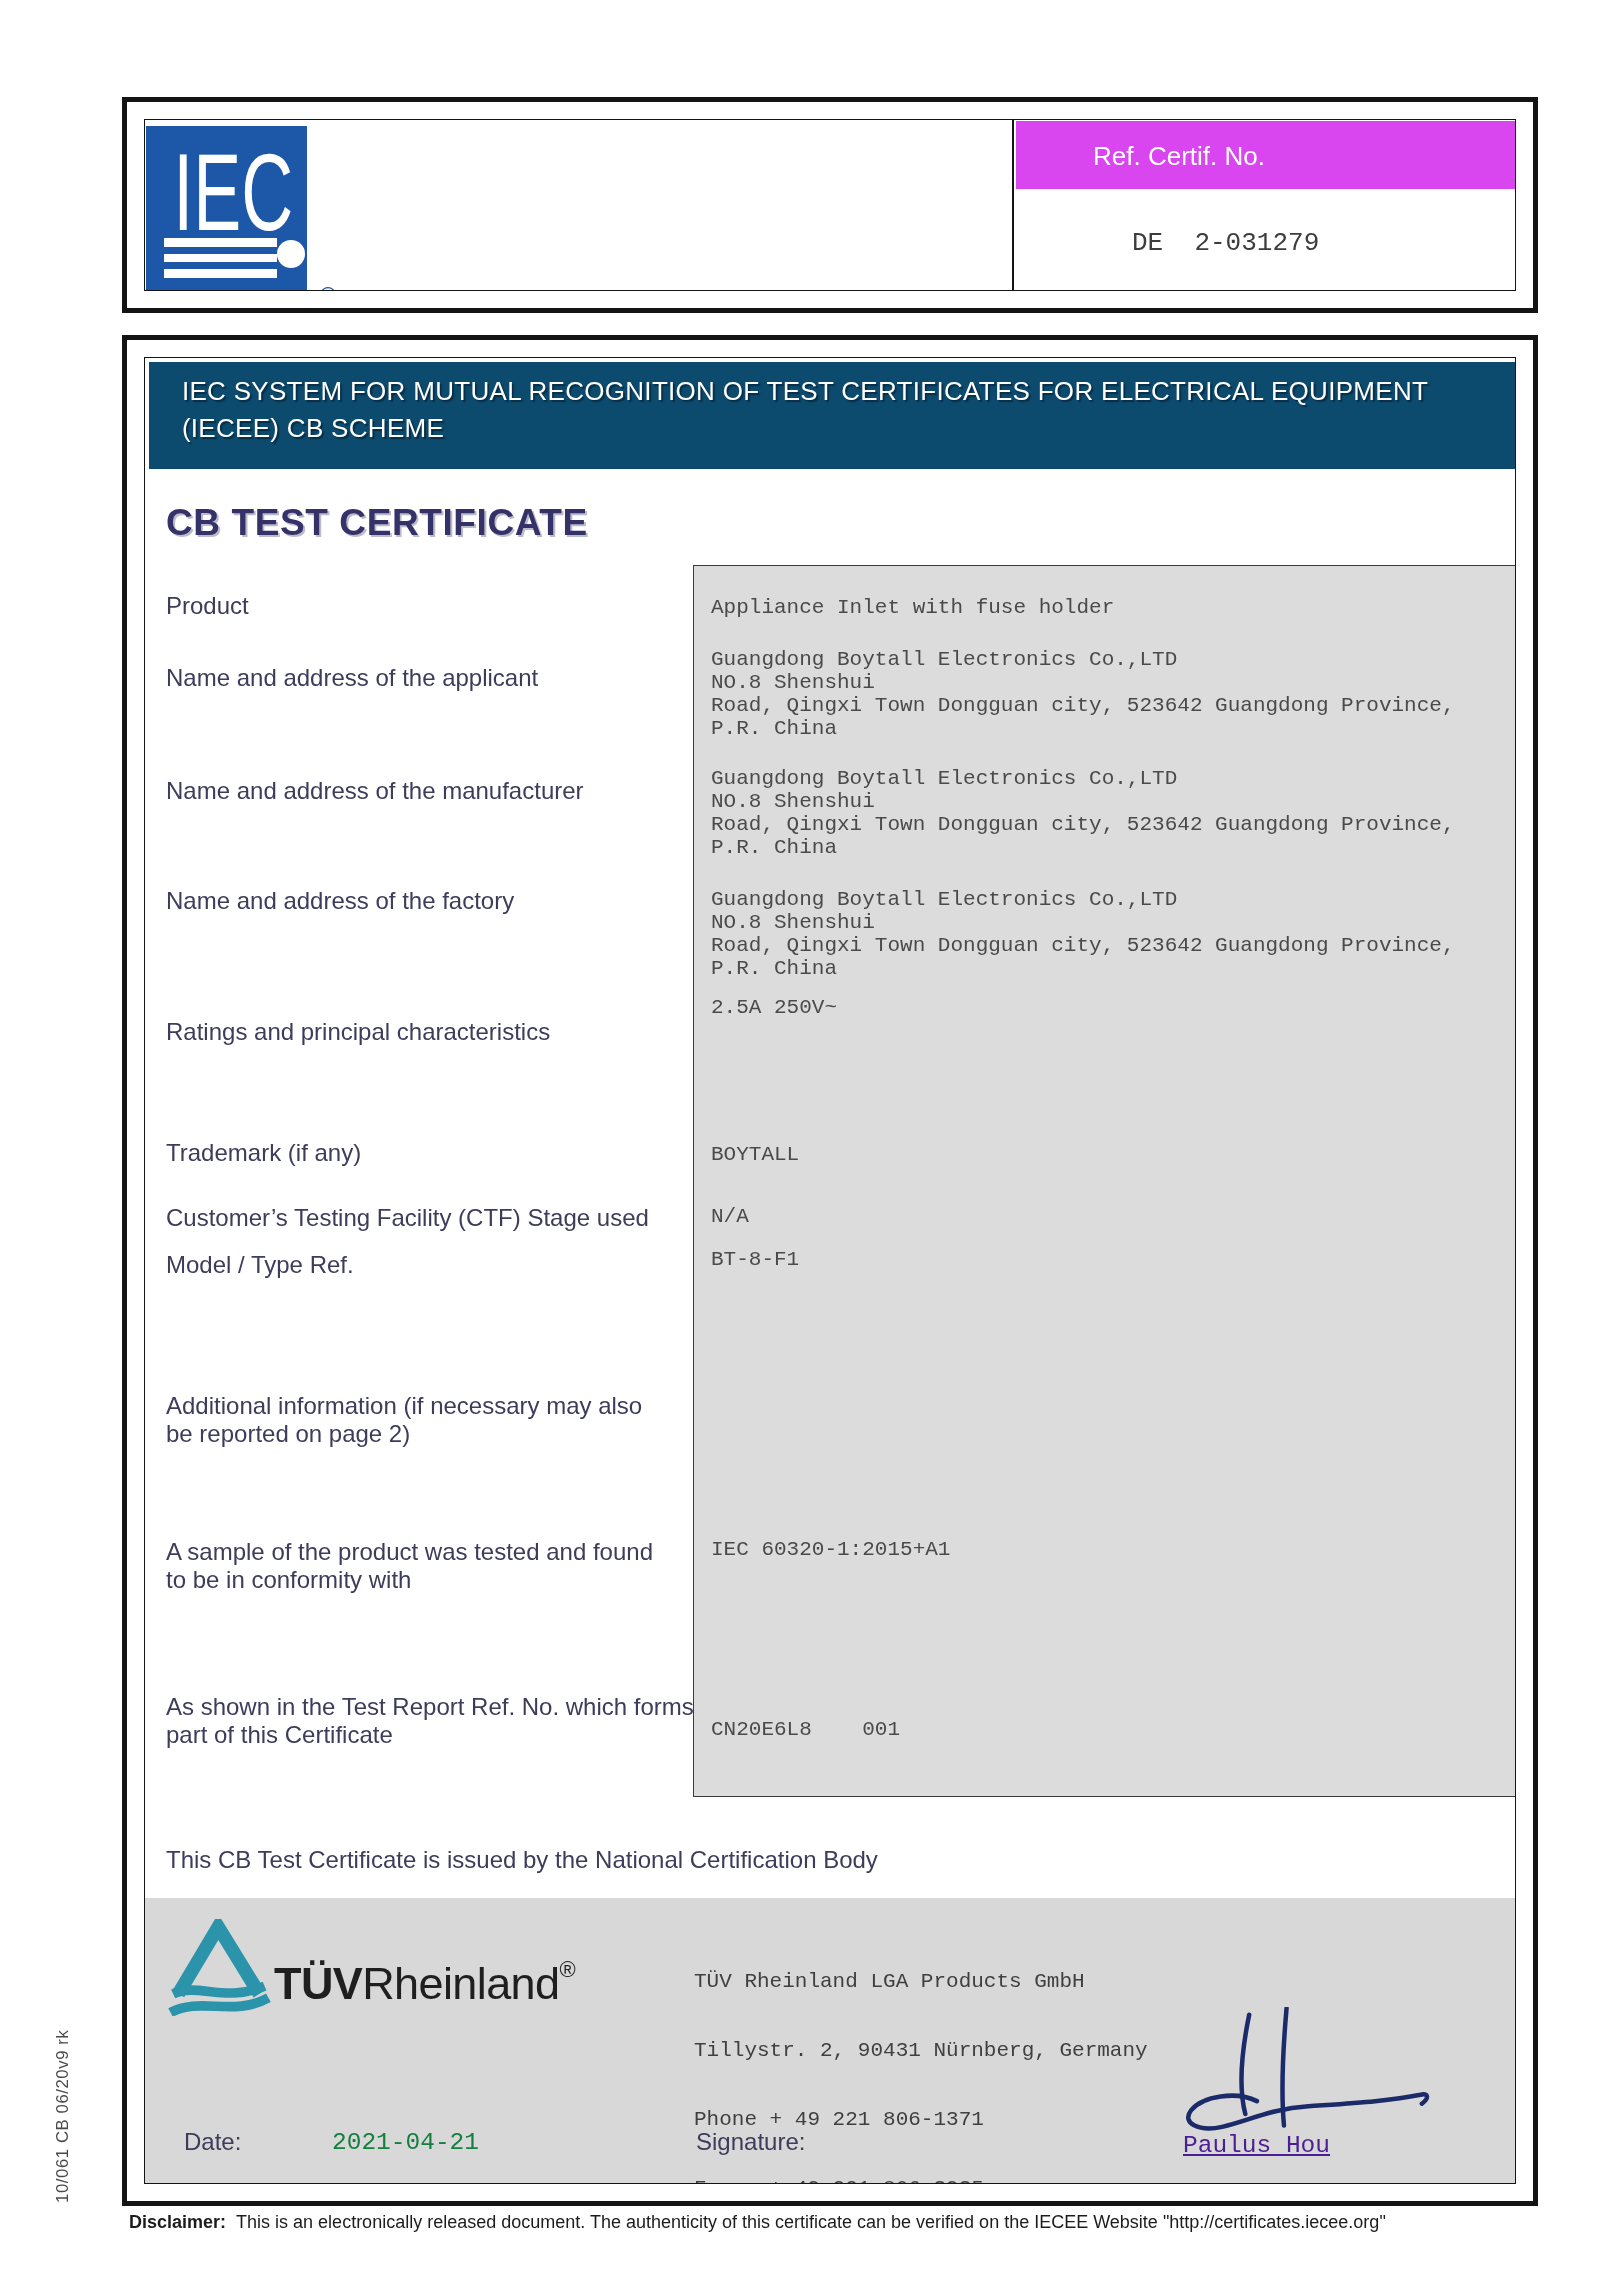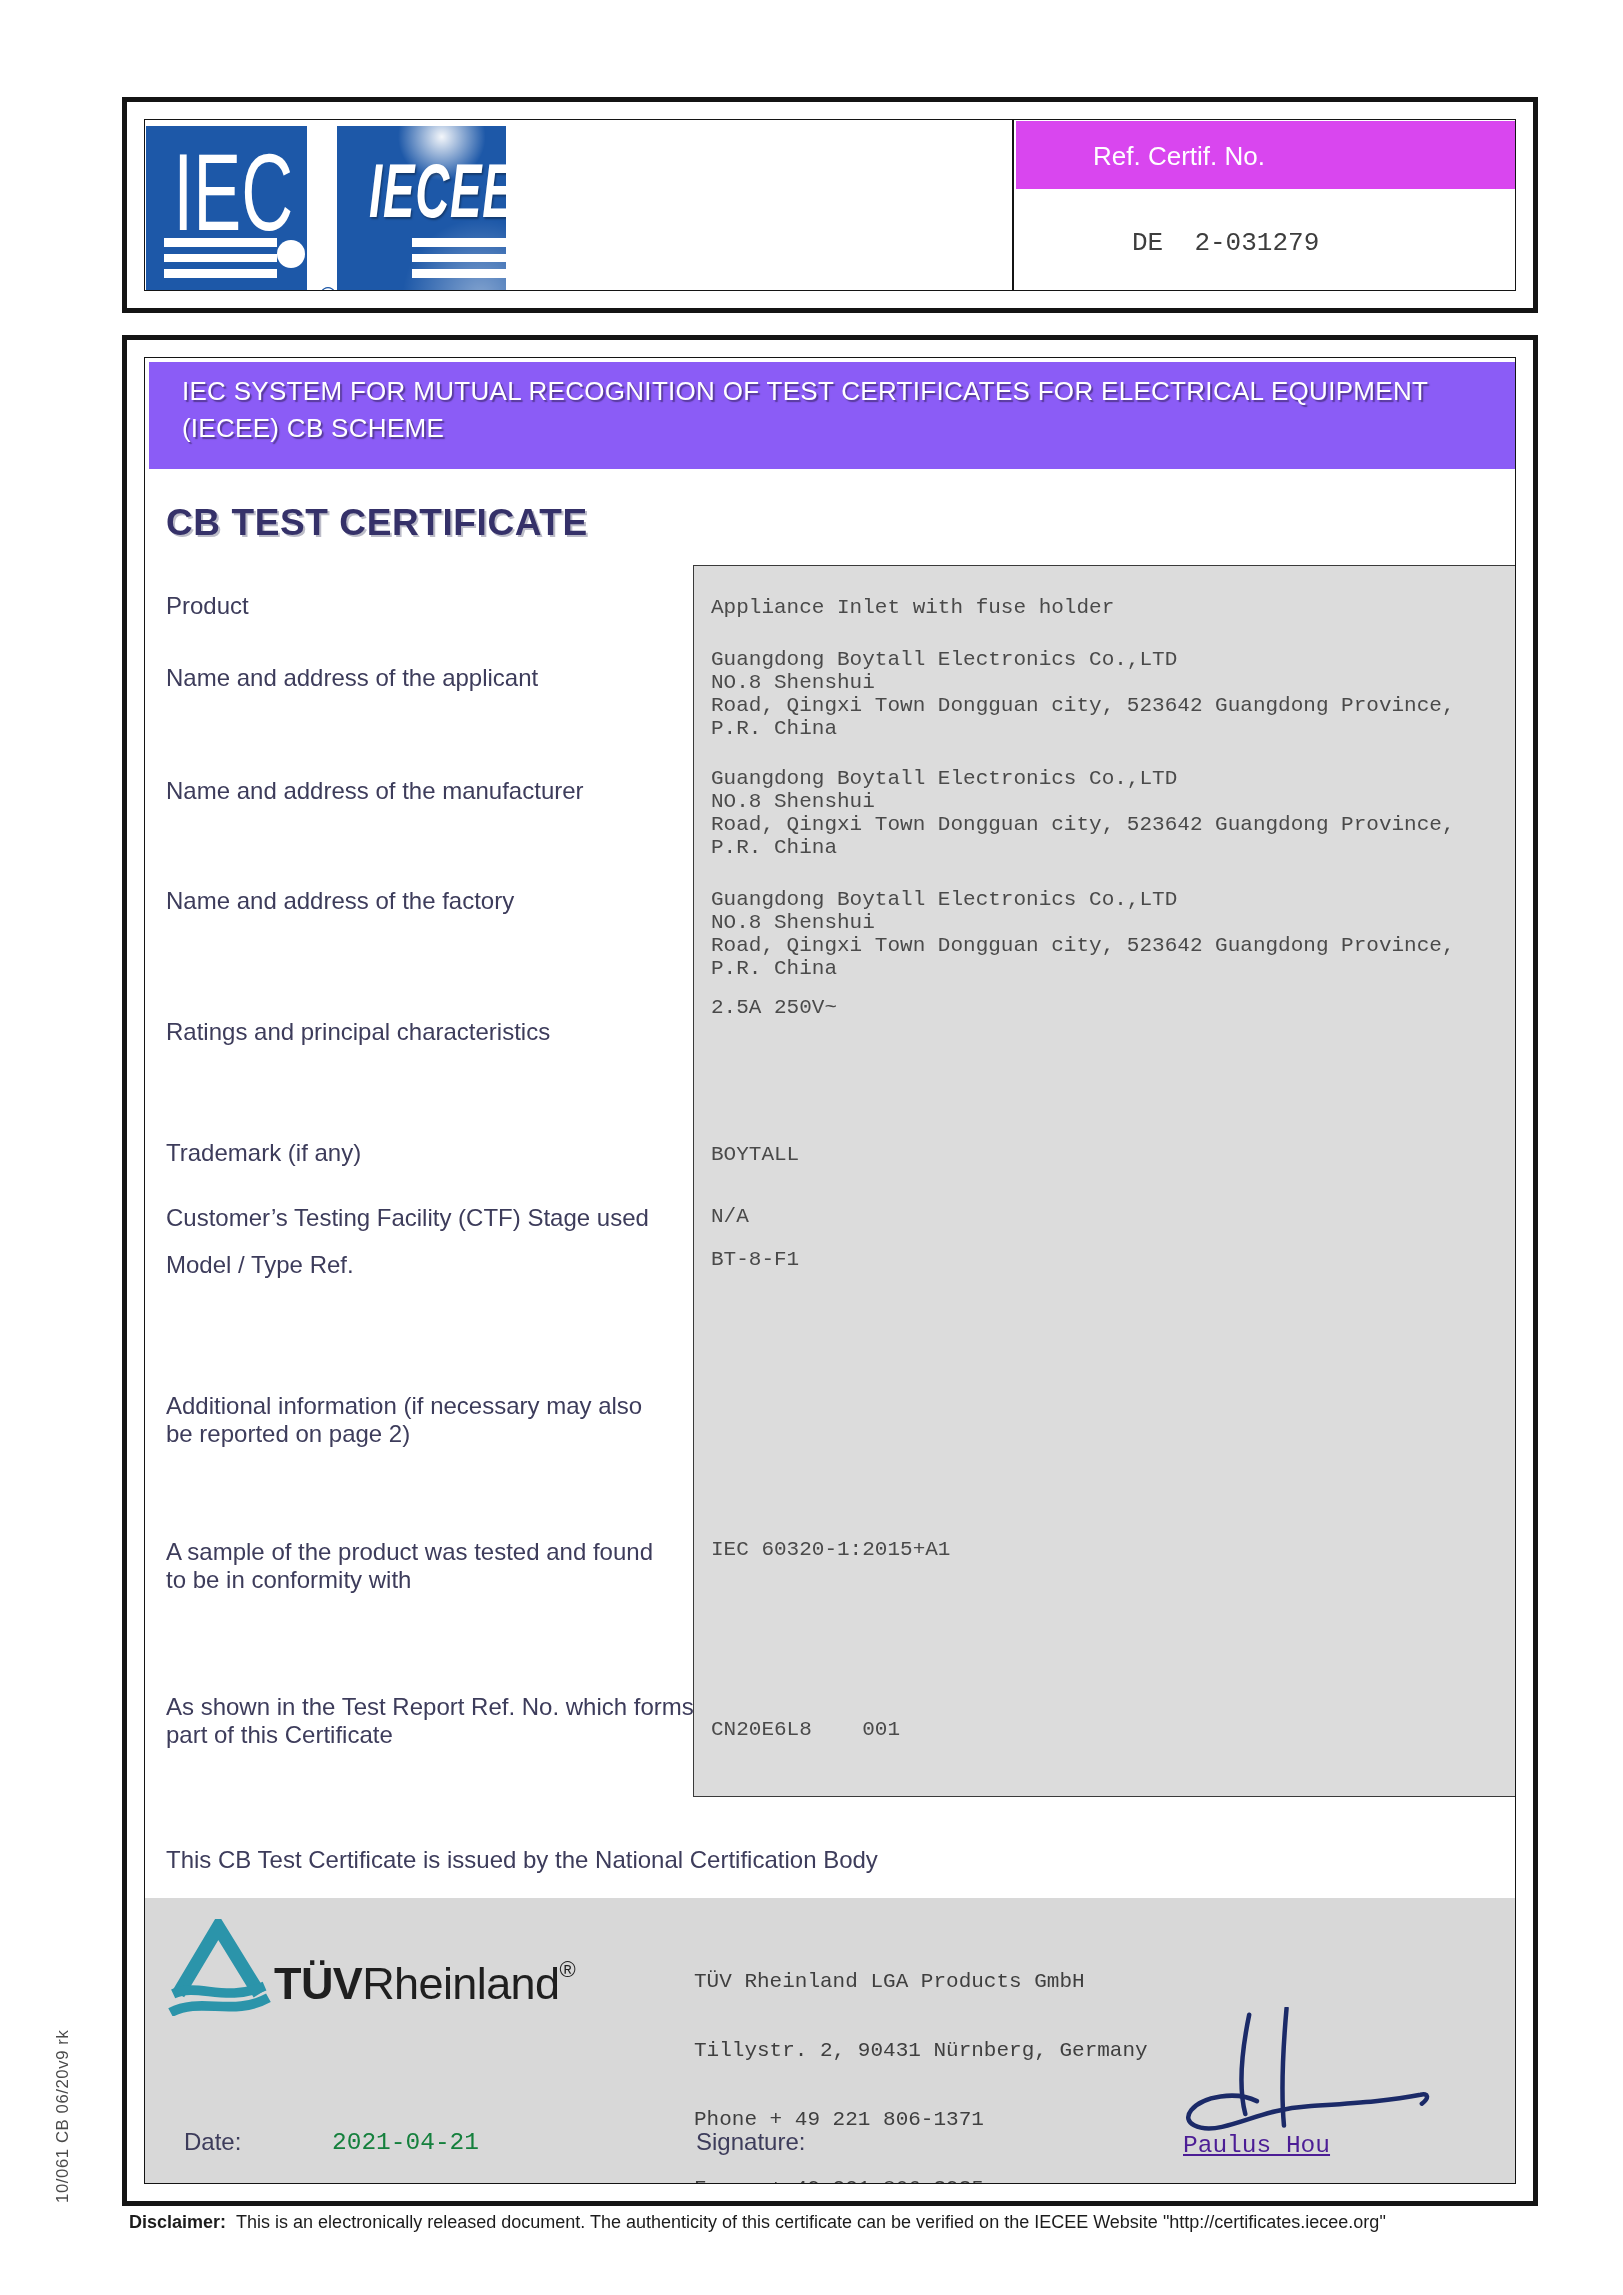--- a/index.html
+++ b/index.html
@@ -47,21 +47,21 @@
     position:absolute;left:871px;top:1.3px;right:0;height:68px;background:#d946ef;
     color:#fff;font-size:26px;padding:19.3px 0 0 77px;box-sizing:border-box;
   }
   .ref-value{
     position:absolute;left:987px;top:108px;
     font-family:"Liberation Mono","DejaVu Sans Mono",monospace;
     font-size:26px;color:#3d3d3d;white-space:pre;
   }
   
   .banner{
-    position:absolute;left:3.9px;top:3.9px;width:1390px;height:107px;background:#8b5cf6;
+    position:absolute;left:3.9px;top:3.9px;width:1390px;height:107px;background:#0c4a6e;
     color:#fff;font-size:26px;line-height:37px;padding:11.6px 0 0 33px;box-sizing:border-box;
     text-shadow:1.9px 1.9px 1.3px rgba(0,0,0,.4);letter-spacing:0.3px;
   }
   .title{
     position:absolute;left:21px;top:144px;margin:0;
     font-size:37px;font-weight:bold;color:#353169;letter-spacing:0.6px;
     text-shadow:1.9px 1.9px 0 #bcbcc8;
   }
   
   .value-panel{
@@ -112,29 +112,20 @@
         <div class="logo-bars">
             <i></i>
             <i></i>
             <i></i>
           </div>
         <div class="iec-dot"></div>
       </div>
 
       <div class="reg-mark">®</div>
 
-      <div class="iecee-box">
-        <div class="iecee-shine"></div>
-        <div class="iecee-text">IECEE</div>
-        <div class="logo-bars">
-            <i></i>
-            <i></i>
-            <i></i>
-          </div>
-      </div>
 
       <div class="tm-mark">TM</div>
 
       <div class="ref-divider"></div>
       <div class="ref-bar">
         <span>Ref. Certif. No.</span>
       </div>
       <div class="ref-value">DE  2-031279</div>
     </div>
   </div>

